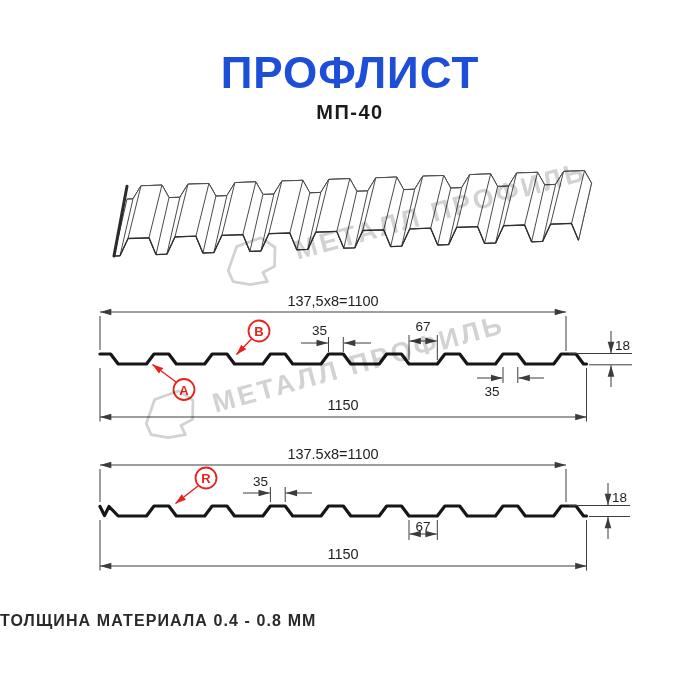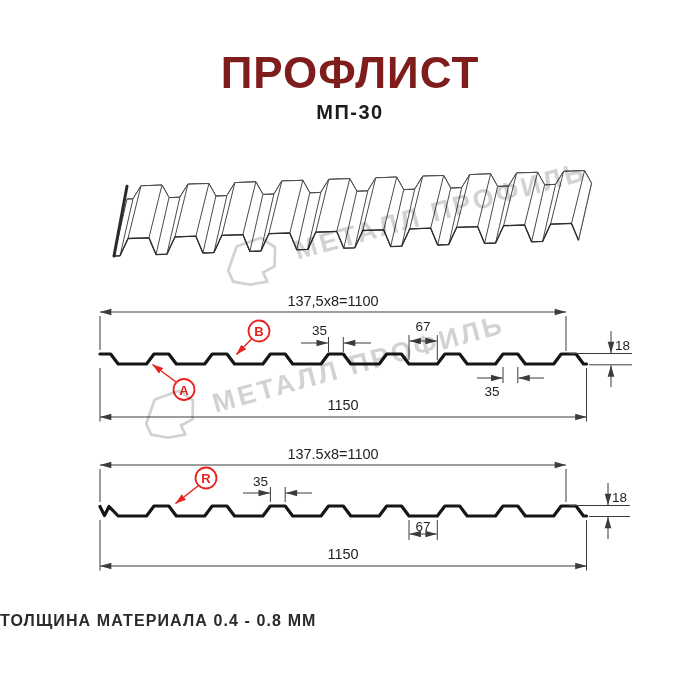--- a/index.html
+++ b/index.html
@@ -1,19 +1,19 @@
 <!DOCTYPE html>
 <html style="--red: #e8231e; --line: #161616; --dim: #3c3c3c; --wm: #d2d2d2;"><head>
 <meta charset="utf-8">
 <style>
   html,body{margin:0;padding:0;}
   body{width:700px;height:700px;background:#fff;position:relative;overflow:hidden;
        font-family:"Liberation Sans",sans-serif;}
   .title{position:absolute;top:48px;left:0;right:0;text-align:center;
-         font-size:44px;font-weight:bold;letter-spacing:1px;color:#7f1d1d;}
+         font-size:44px;font-weight:bold;letter-spacing:1px;color:#1d4ed8;}
   .subtitle{position:absolute;top:101px;left:0;right:0;text-align:center;
          font-size:20px;font-weight:bold;letter-spacing:1.5px;color:#1b1b1b;}
   .footer{position:absolute;top:612px;left:0;right:0;
          font-size:16px;font-weight:bold;letter-spacing:1.1px;color:#2a2a2a;}
   svg#drawing{position:absolute;left:0;top:0;}
   .prof{stroke:var(--line,#161616);stroke-width:3.2;fill:none;
         stroke-linejoin:round;stroke-linecap:round;}
   .dl{stroke:var(--dim,#3c3c3c);stroke-width:1;fill:none;}
   .dimfill{fill:var(--dim,#3c3c3c);}
   .redfill{fill:var(--red,#e8231e);}
@@ -33,21 +33,21 @@
   .wm-text{font-size:27px;font-weight:bold;letter-spacing:3px;
       color:var(--wm,#d2d2d2);white-space:nowrap;}
   .wm1{left:220px;top:243px;}
   .wm2{left:138px;top:396px;}
   .wm-logo{flex:0 0 auto;}
 </style>
 </head>
 <body>
 
 <div class="title">ПРОФЛИСТ</div>
-<div class="subtitle">МП-30</div>
+<div class="subtitle">МП-40</div>
 
 <svg id="drawing" width="700" height="700" viewBox="0 0 700 700">
   <defs>
     <marker id="arr" viewBox="0 0 12 8" refX="11.8" refY="4" markerWidth="12" markerHeight="8" orient="auto-start-reverse" markerUnits="userSpaceOnUse">
       <path d="M12,4 L0.5,0.7 L0.5,7.3 Z" class="dimfill"></path>
     </marker>
     <marker id="rarr" viewBox="0 0 11 9" refX="10.6" refY="4.5" markerWidth="11" markerHeight="9" orient="auto-start-reverse" markerUnits="userSpaceOnUse">
       <path d="M11,4.5 L0,1.1 L0,7.9 Z" class="redfill"></path>
     </marker>
   </defs>

